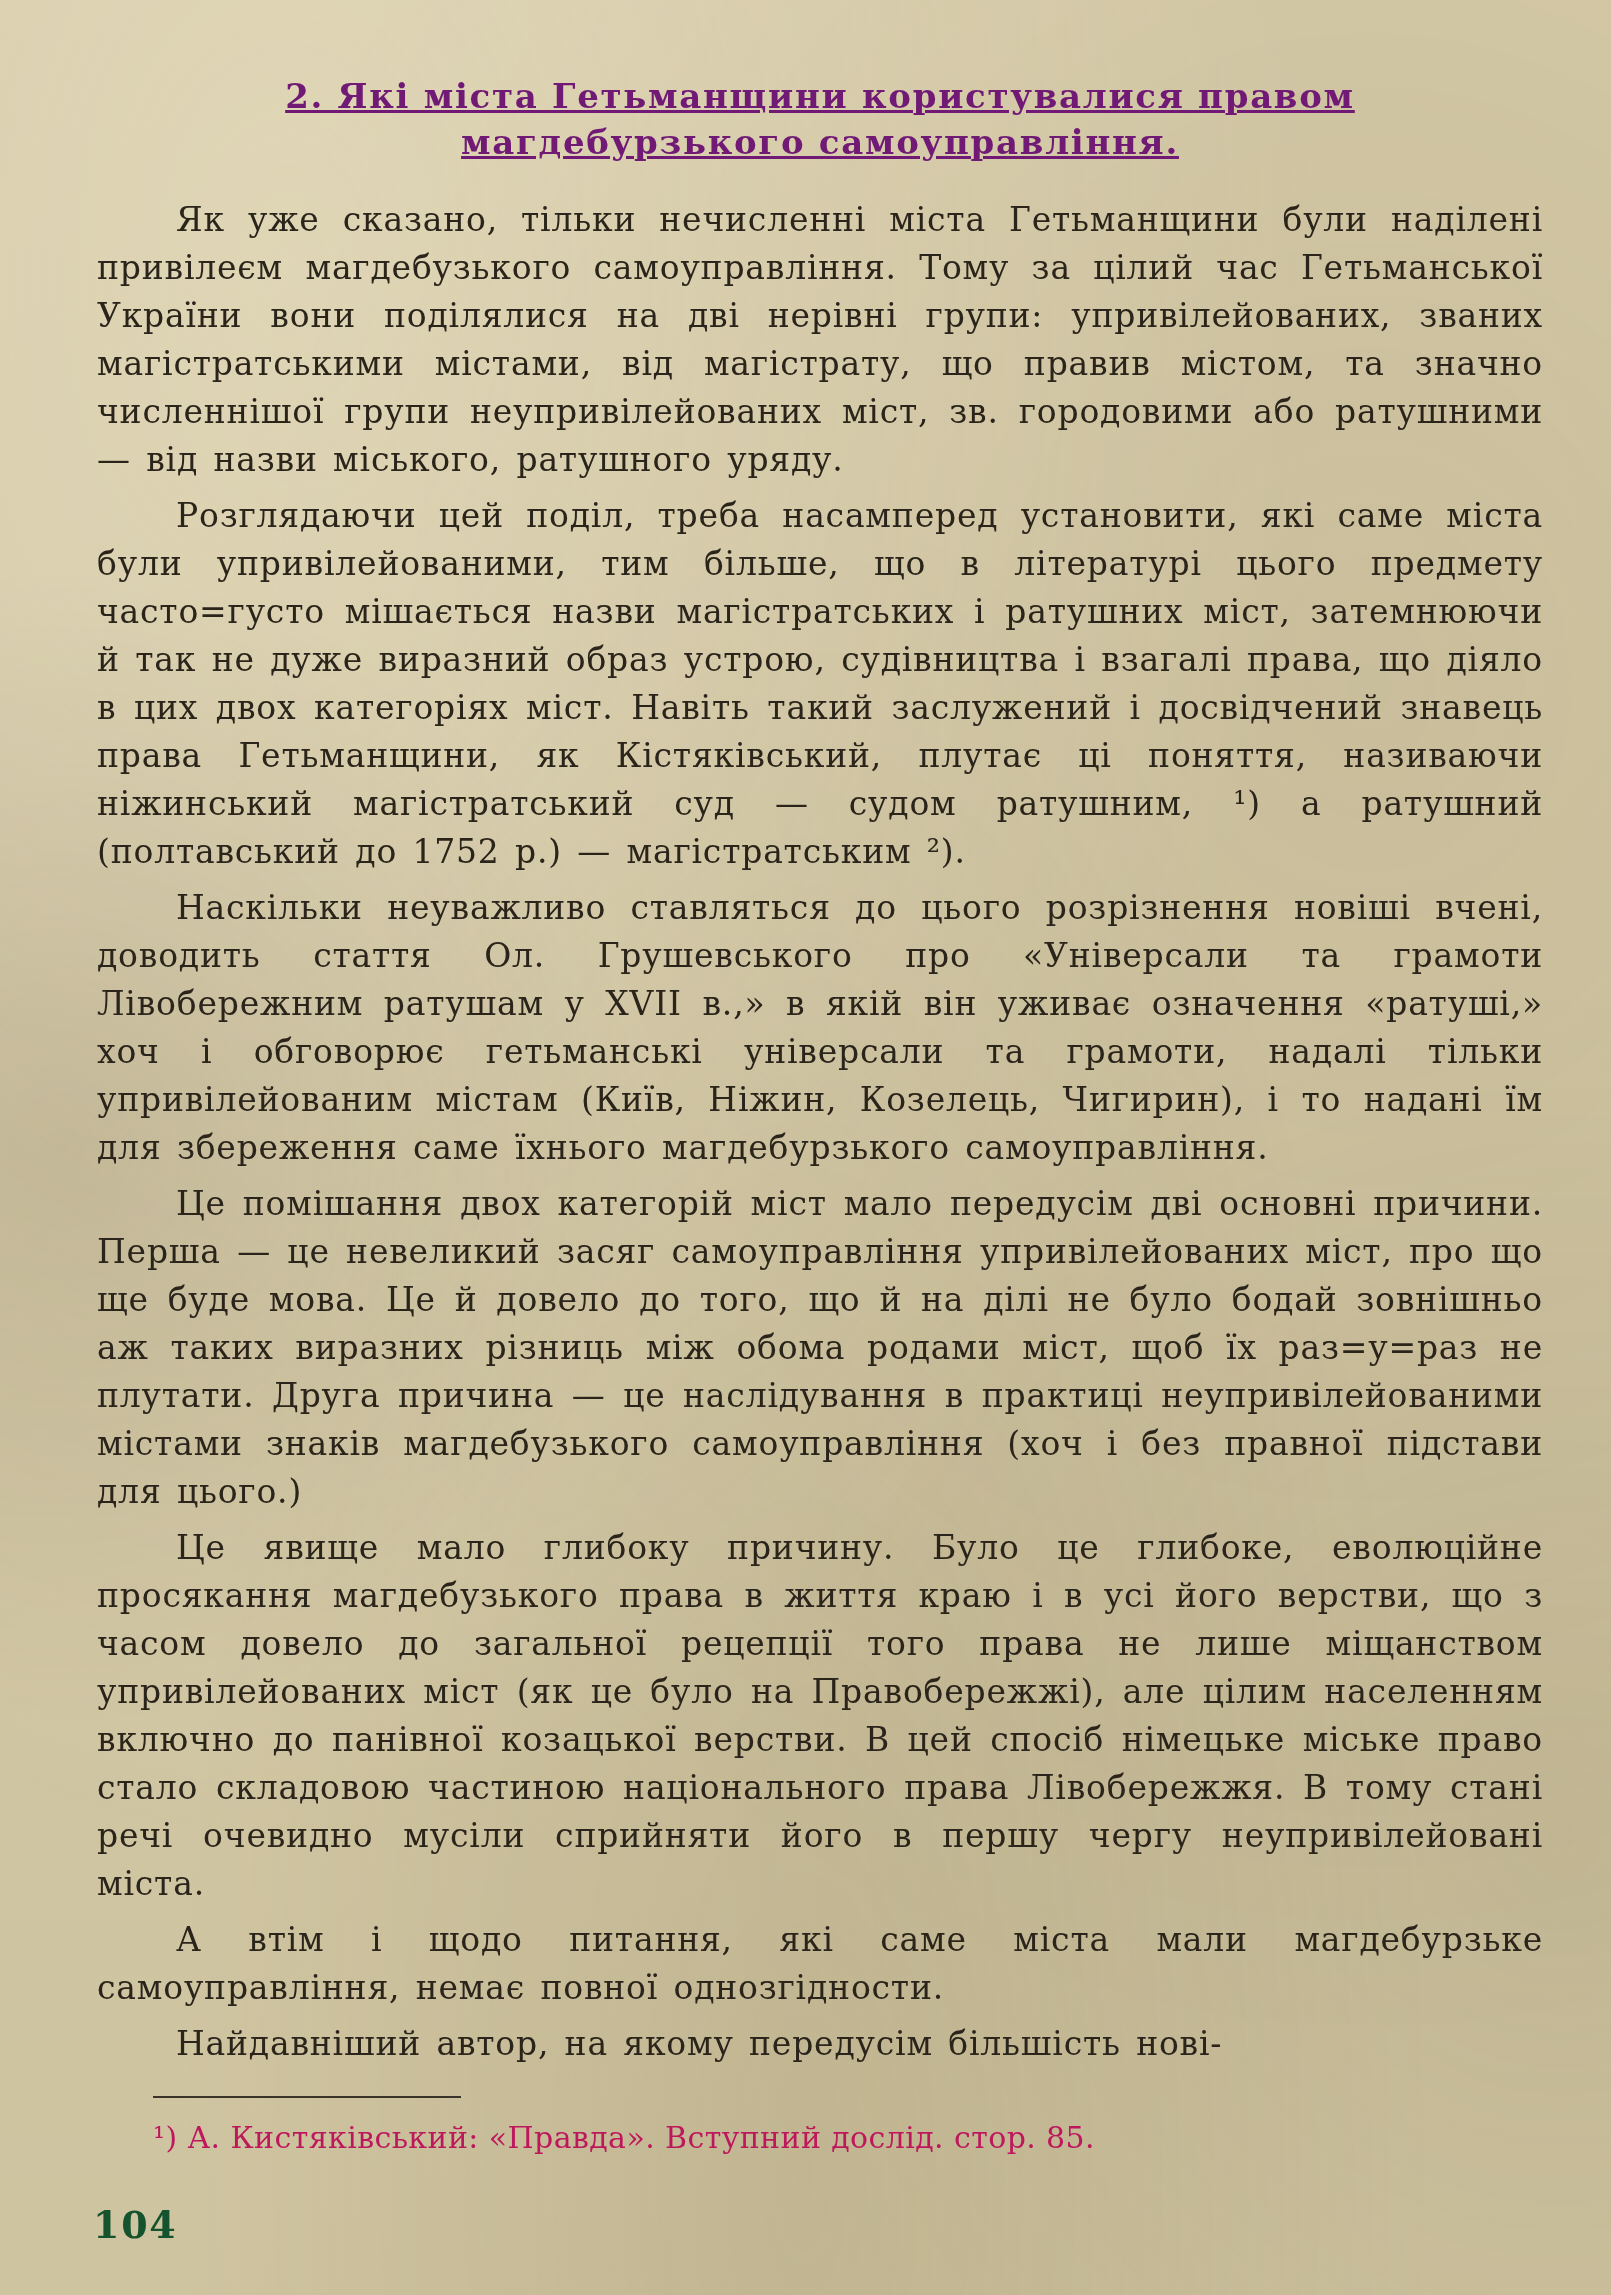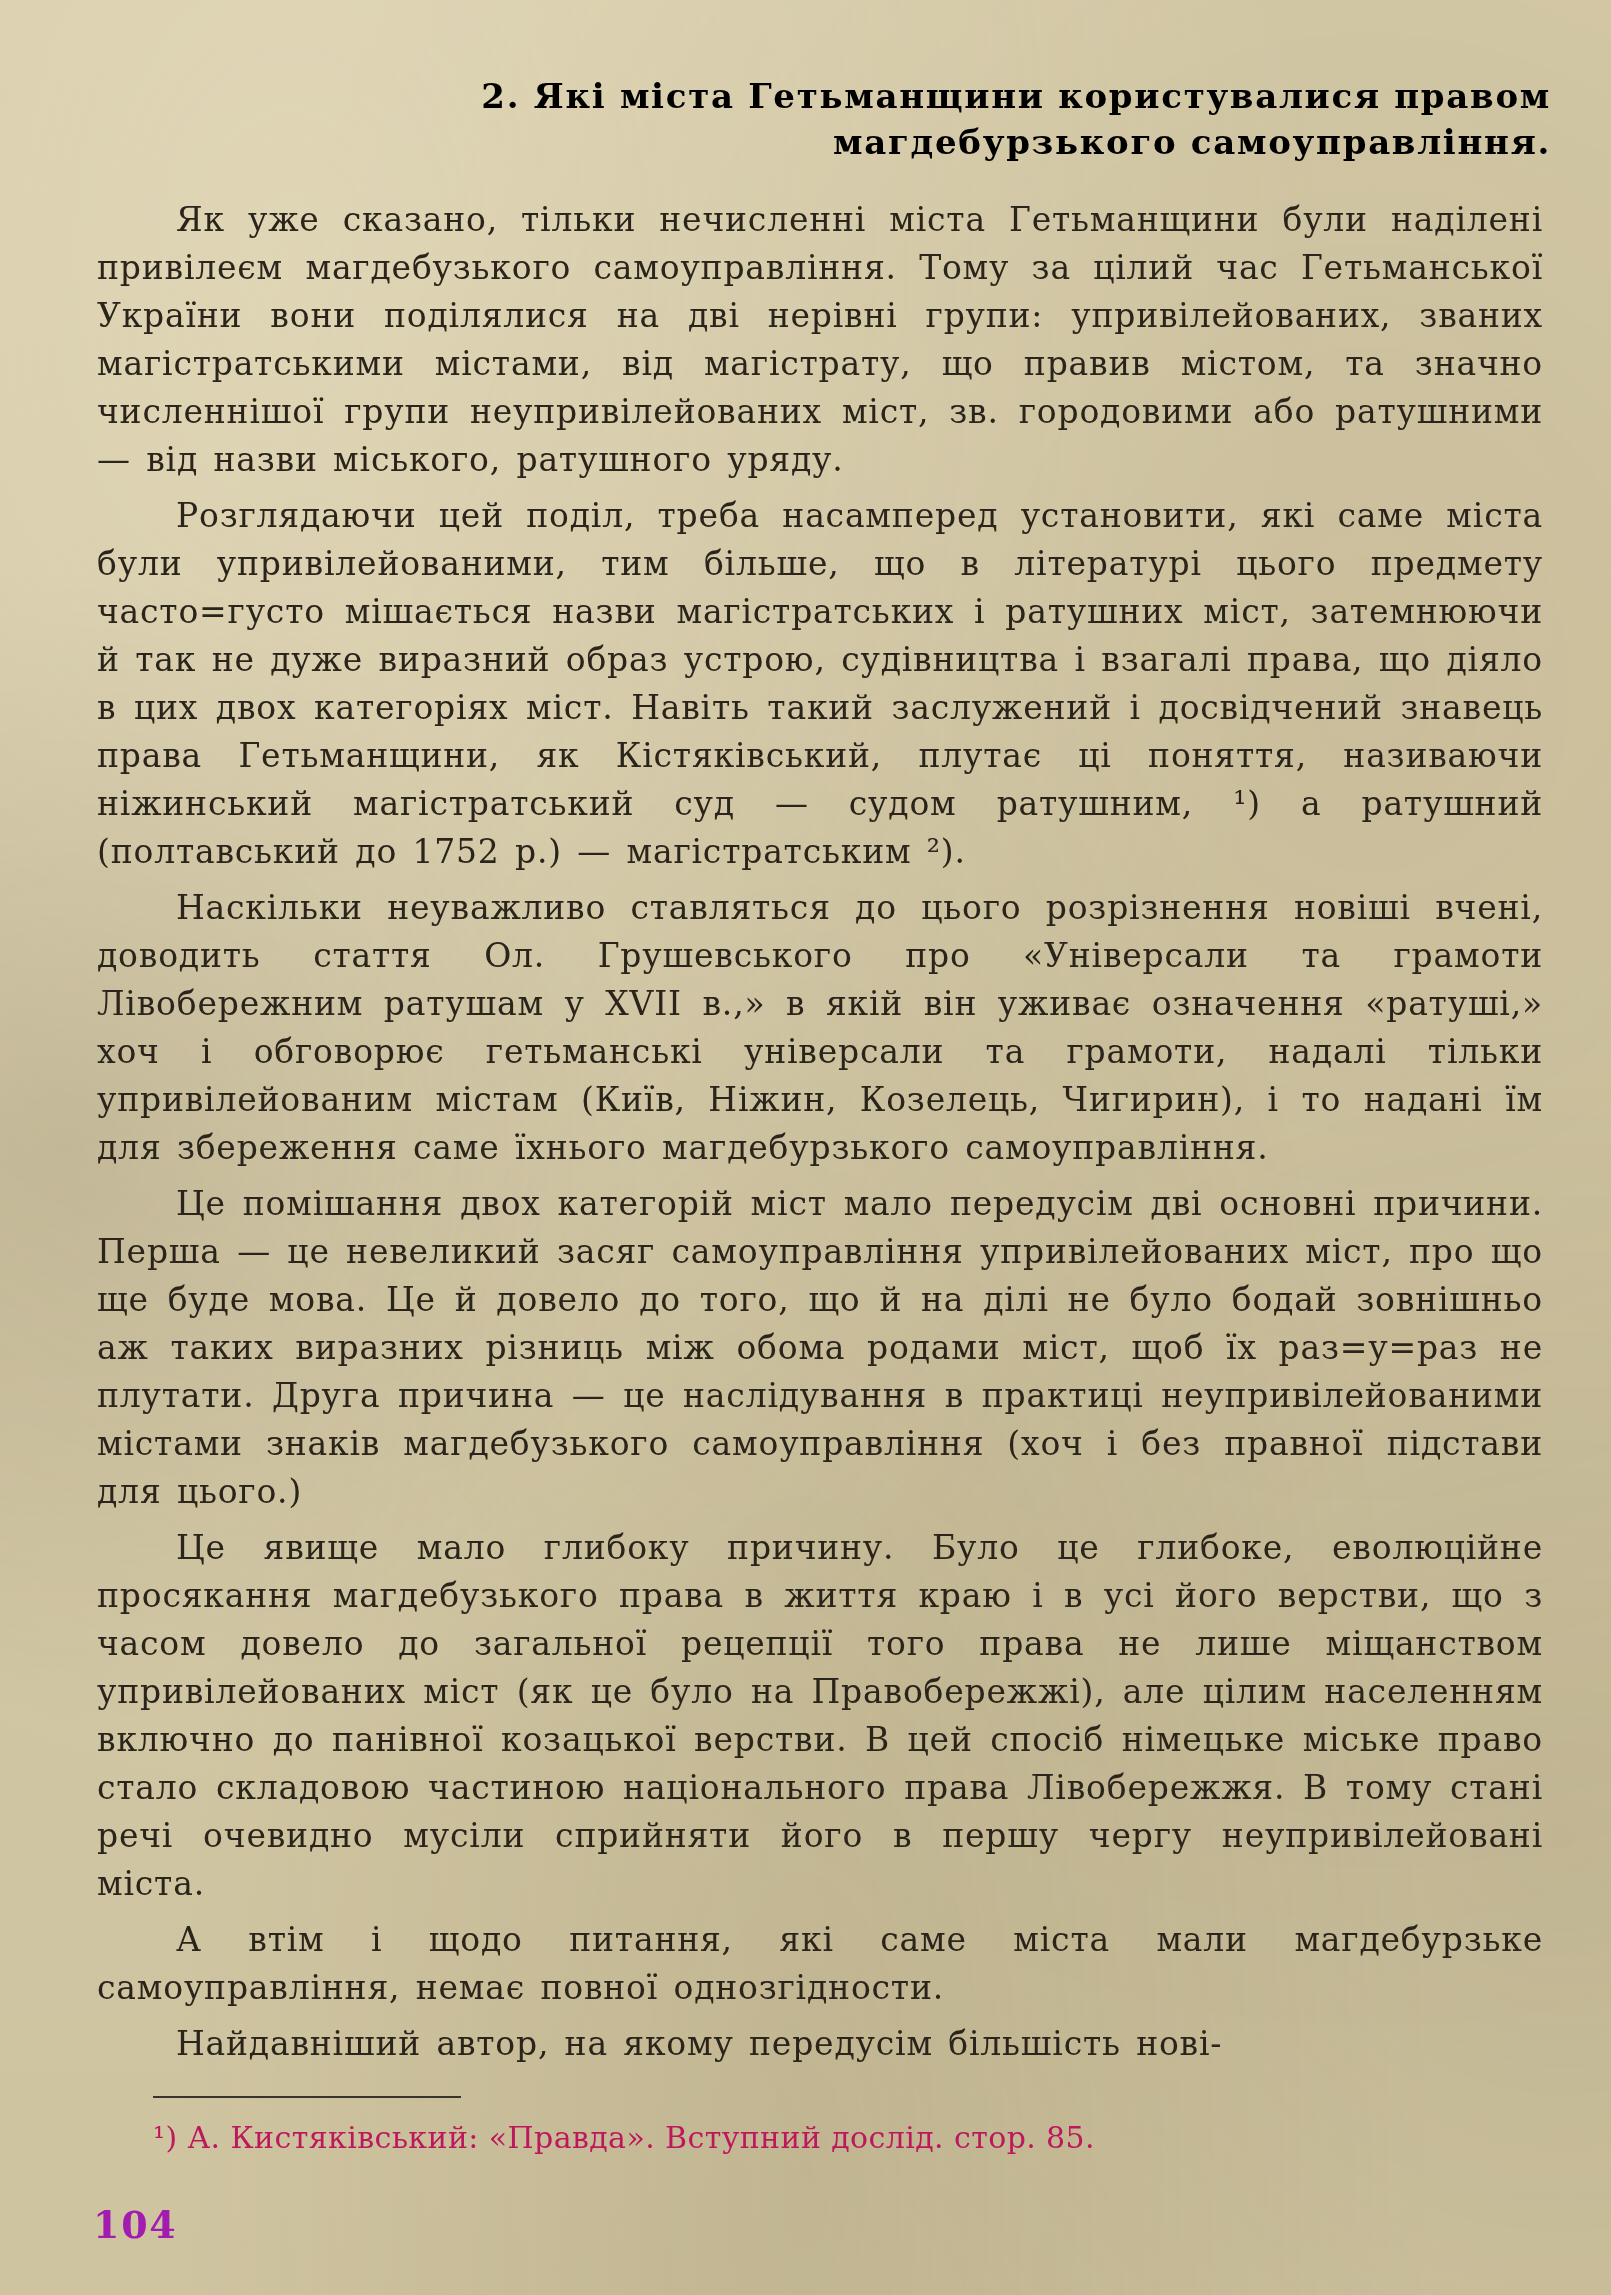--- a/index.html
+++ b/index.html
@@ -25,27 +25,28 @@
   }
 
   .page-inner {
     position: absolute;
     left: 89px;
     top: 73px;
     width: 1462px;
   }
 
   .heading {
-    text-align: right;
+    text-align: center;
     font-weight: bold;
     font-size: 34px;
     line-height: 46px;
     letter-spacing: 1.7px;
-    color: #000000;
+    color: #701a75;
     margin: 0 0 31px 0;
+    text-decoration: underline;
   }
 
   .body-text p {
     margin: 8px;
     font-size: 33px;
     line-height: 48px;
     letter-spacing: 0.8px;
     word-spacing: 4.1px;
     text-align: justify;
     text-indent: 79px;
@@ -71,21 +72,21 @@
     text-indent: 0;
   }
 
   .page-number {
     position: absolute;
     left: 93px;
     bottom: 48px;
     font-size: 38px;
     font-weight: bold;
     letter-spacing: 1.7px;
-    color: #a21caf;
+    color: #14532d;
   }
 </style>
 </head>
 <body>
 
 <div class="page-inner">
 
   <h2 class="heading">
     <span>2. Які міста Гетьманщини користувалися правом</span><br>
     <span>магдебурзького самоуправління.</span>

